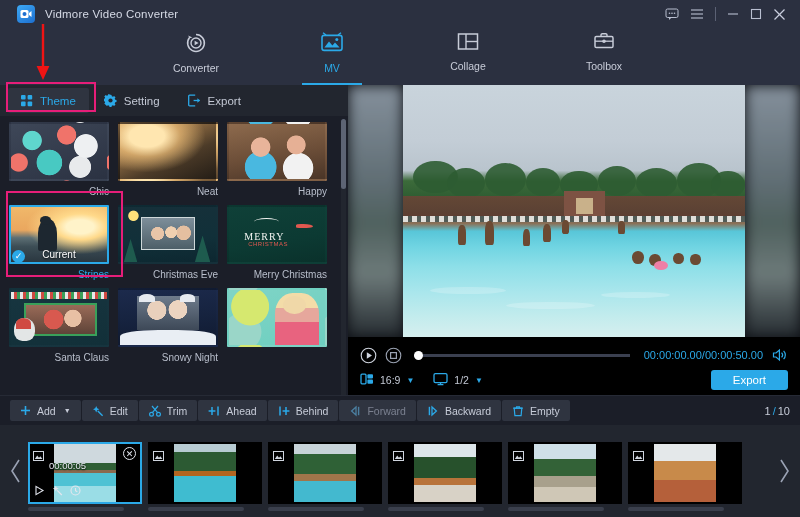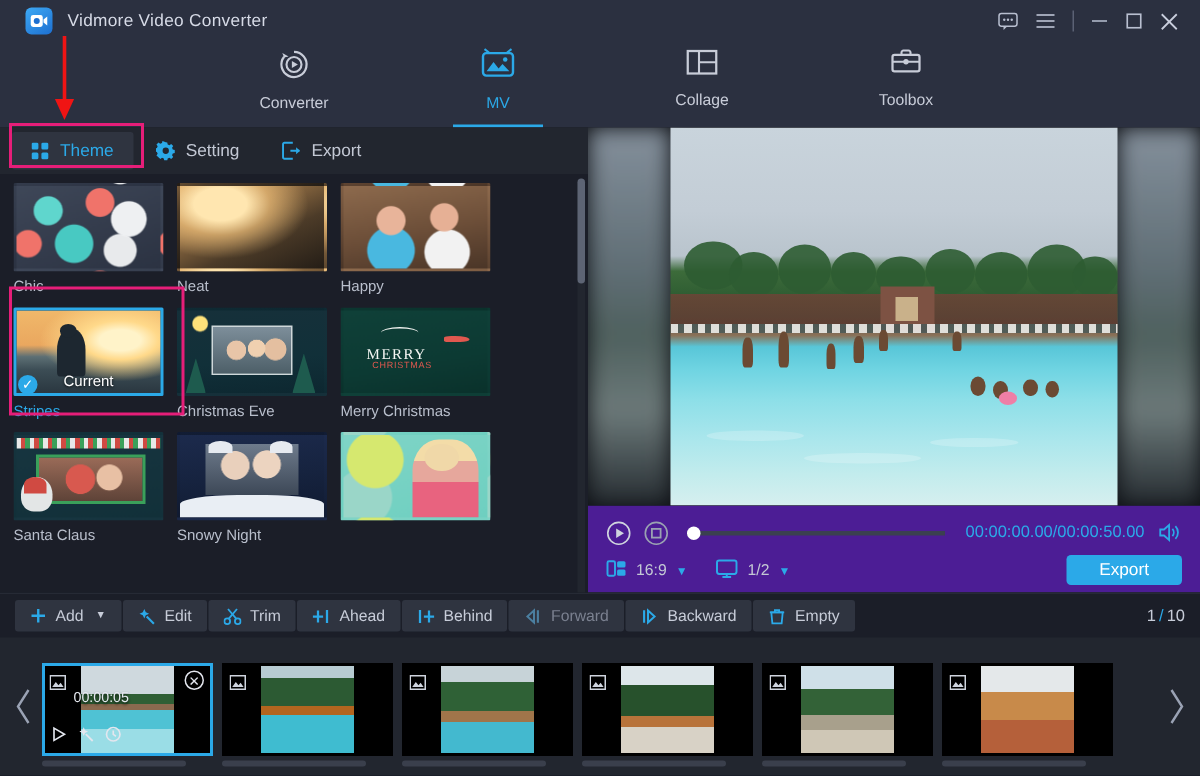--- a/index.html
+++ b/index.html
@@ -50,21 +50,21 @@
   .navitem .nunder {
     position: absolute; bottom: 0; left: 9px; right: 9px; height: 2.5px;
     background: #2ba9e8; display: none;
   }
   .navitem.active .nunder { display: block; }
 
   
   .body { flex: 1 1 auto; display: flex; min-height: 0; background:#1b1e28; }
 
   
-  .left { width: 392px; display: flex; flex-direction: column; background: #1b1e28; position: relative;}
+  .left { width: 348px; display: flex; flex-direction: column; background: #1b1e28; position: relative;}
   .subtabs {
     height: 31px; background: #22262f; display: flex; align-items: center;
     padding-left: 8px; gap: 2px; flex: 0 0 31px;
   }
   .subtab {
     display: flex; align-items: center; gap: 7px;
     height: 25px; padding: 0 13px; cursor: pointer;
     font-size: 11.5px; color: #c3c8d4; border-radius: 2px;
   }
   .subtab.active { background: #2f3440; color: #2ba9e8; }
@@ -76,21 +76,21 @@
   }
   .grow { display: flex; gap: 9px; margin-bottom: 6px; }
   .tcard { width: 100px; cursor: pointer; }
   .tthumb {
     width: 100px; height: 59px; border-radius: 1px;
     background-size: cover; background-position: center;
     position: relative; overflow: hidden;
     border: 2px solid transparent;
   }
   .tcard.selected .tthumb { border-color: #2ba9e8; }
-  .tlabel { text-align: left; font-size: 10px; color: #b9bfcc; padding-top: 5px; height: 18px;}
+  .tlabel { text-align: right; font-size: 10px; color: #b9bfcc; padding-top: 5px; height: 18px;}
   .tcard.selected .tlabel { color: #2ba9e8; }
   .curbadge {
     position: absolute; left: 0; right: 0; bottom: 2px;
     text-align: center; color: #ffffff; font-size: 10px;
     text-shadow: 0 1px 2px rgba(0,0,0,.8);
   }
   .checkmark {
     position: absolute; left: 3px; bottom: 1px;
     width: 13px; height: 13px; border-radius: 50%;
     background: #2ba9e8; display: flex; align-items: center; justify-content: center;
@@ -131,21 +131,21 @@
     background: linear-gradient(180deg,
        #c9d4dc 0%, #c3cdd6 22%, #b9c4cd 34%,
        #3c6b3a 38%, #2e5c32 45%, #46654a 50%,
        #6d5a4a 52%, #8a7158 55%,
        #58c6d8 58%, #6fd4e2 64%, #8ddfe8 72%, #a9e6ec 82%, #c3eced 92%, #d6efef 100%);
   }
   .palm { position:absolute; border-radius:50%; background:#2e5c32; opacity:.9; }
   .person { position:absolute; background:#6b4a33; border-radius: 40% 40% 20% 20%; }
   .ripple { position:absolute; background: rgba(255,255,255,.22); border-radius:50%; }
 
-  .ctrlbar { flex: 0 0 58px; background: #4c1d95; padding: 6px 12px 0 12px; }
+  .ctrlbar { flex: 0 0 58px; background: #000000; padding: 6px 12px 0 12px; }
   .ctrl-row1 { display: flex; align-items: center; height: 24px; gap: 8px; }
   .cbtn { width: 17px; height: 17px; cursor: pointer; display:flex; align-items:center; justify-content:center;}
   .seek { flex: 1 1 auto; height: 3px; background: #3b4050; position: relative; margin: 0 6px 0 4px;}
   .seekdot { position: absolute; left: 0; top: -3px; width: 9px; height: 9px; border-radius: 50%; background: #ffffff; }
   .timetext { color: #2ba9e8; font-size: 11px; font-family: "Liberation Sans", sans-serif; white-space: nowrap;}
   .ctrl-row2 { display: flex; align-items: center; height: 26px; gap: 7px; }
   .ratio, .screen { display: flex; align-items: center; gap: 6px; color: #c3c8d4; font-size: 10.5px; }
   .caret { color: #2ba9e8; font-size: 8px; cursor: pointer; }
   .exportbtn {
     margin-left: auto; background: #2ba9e8; color: #fff;

